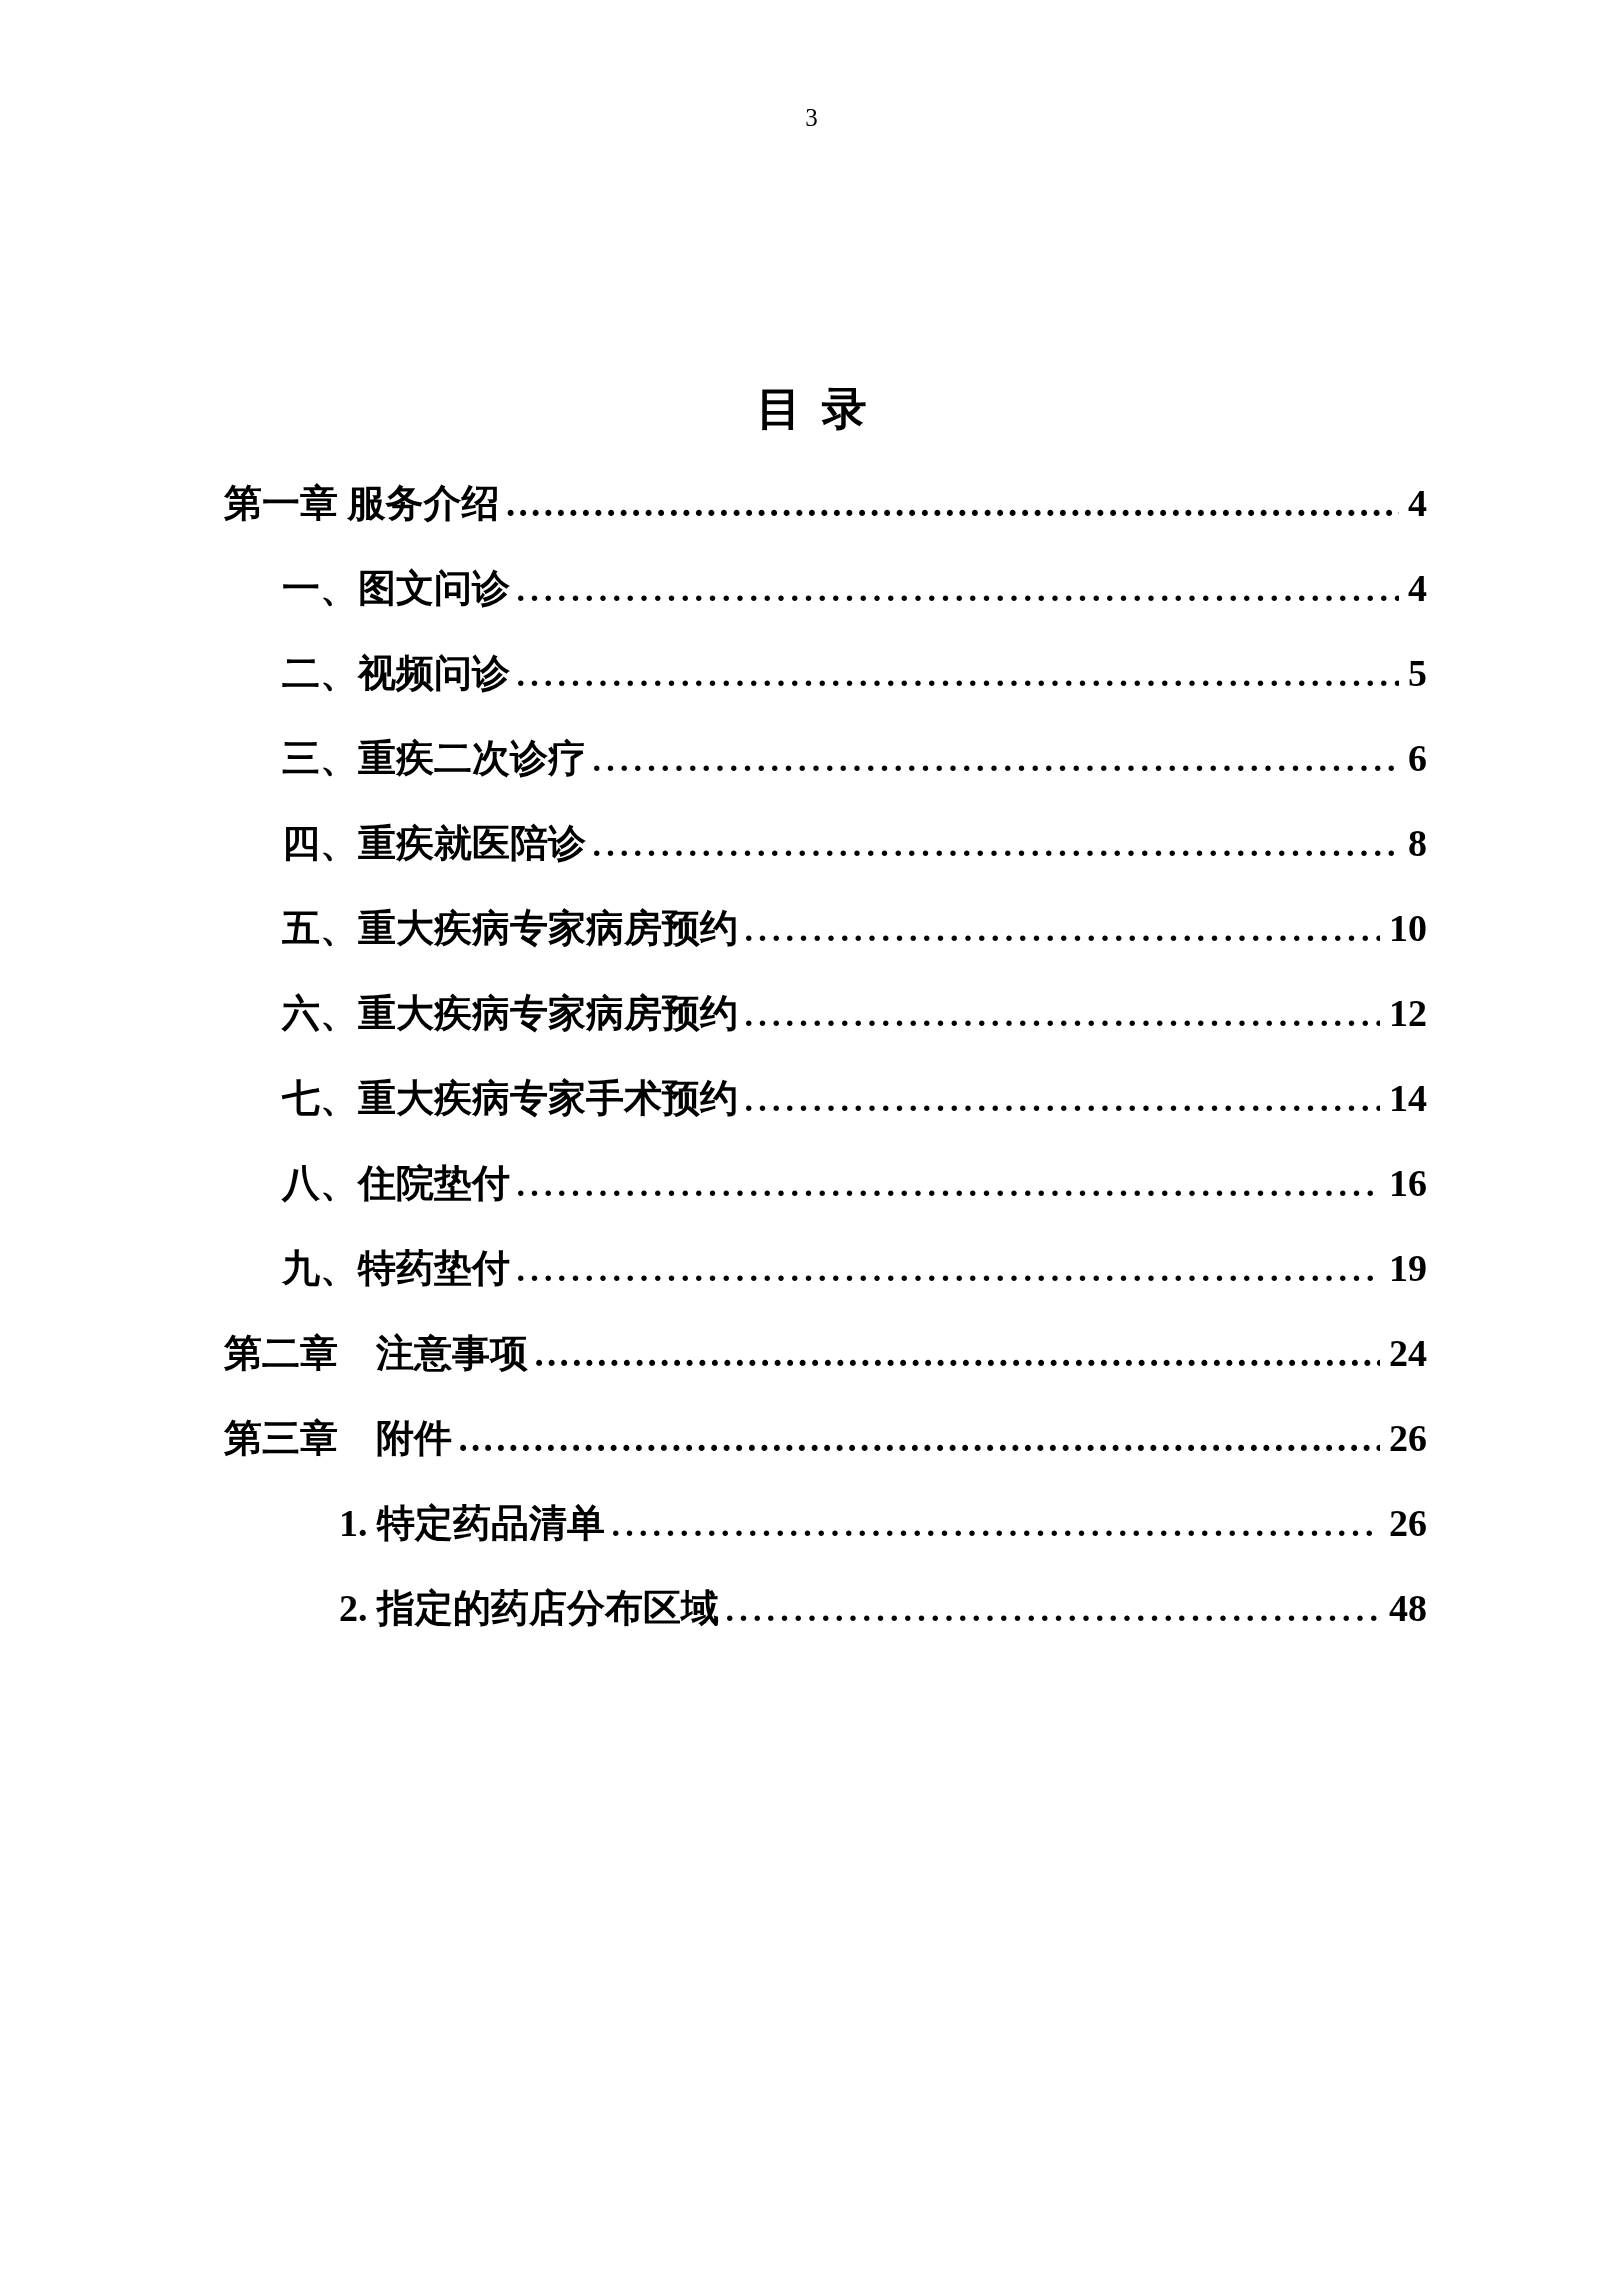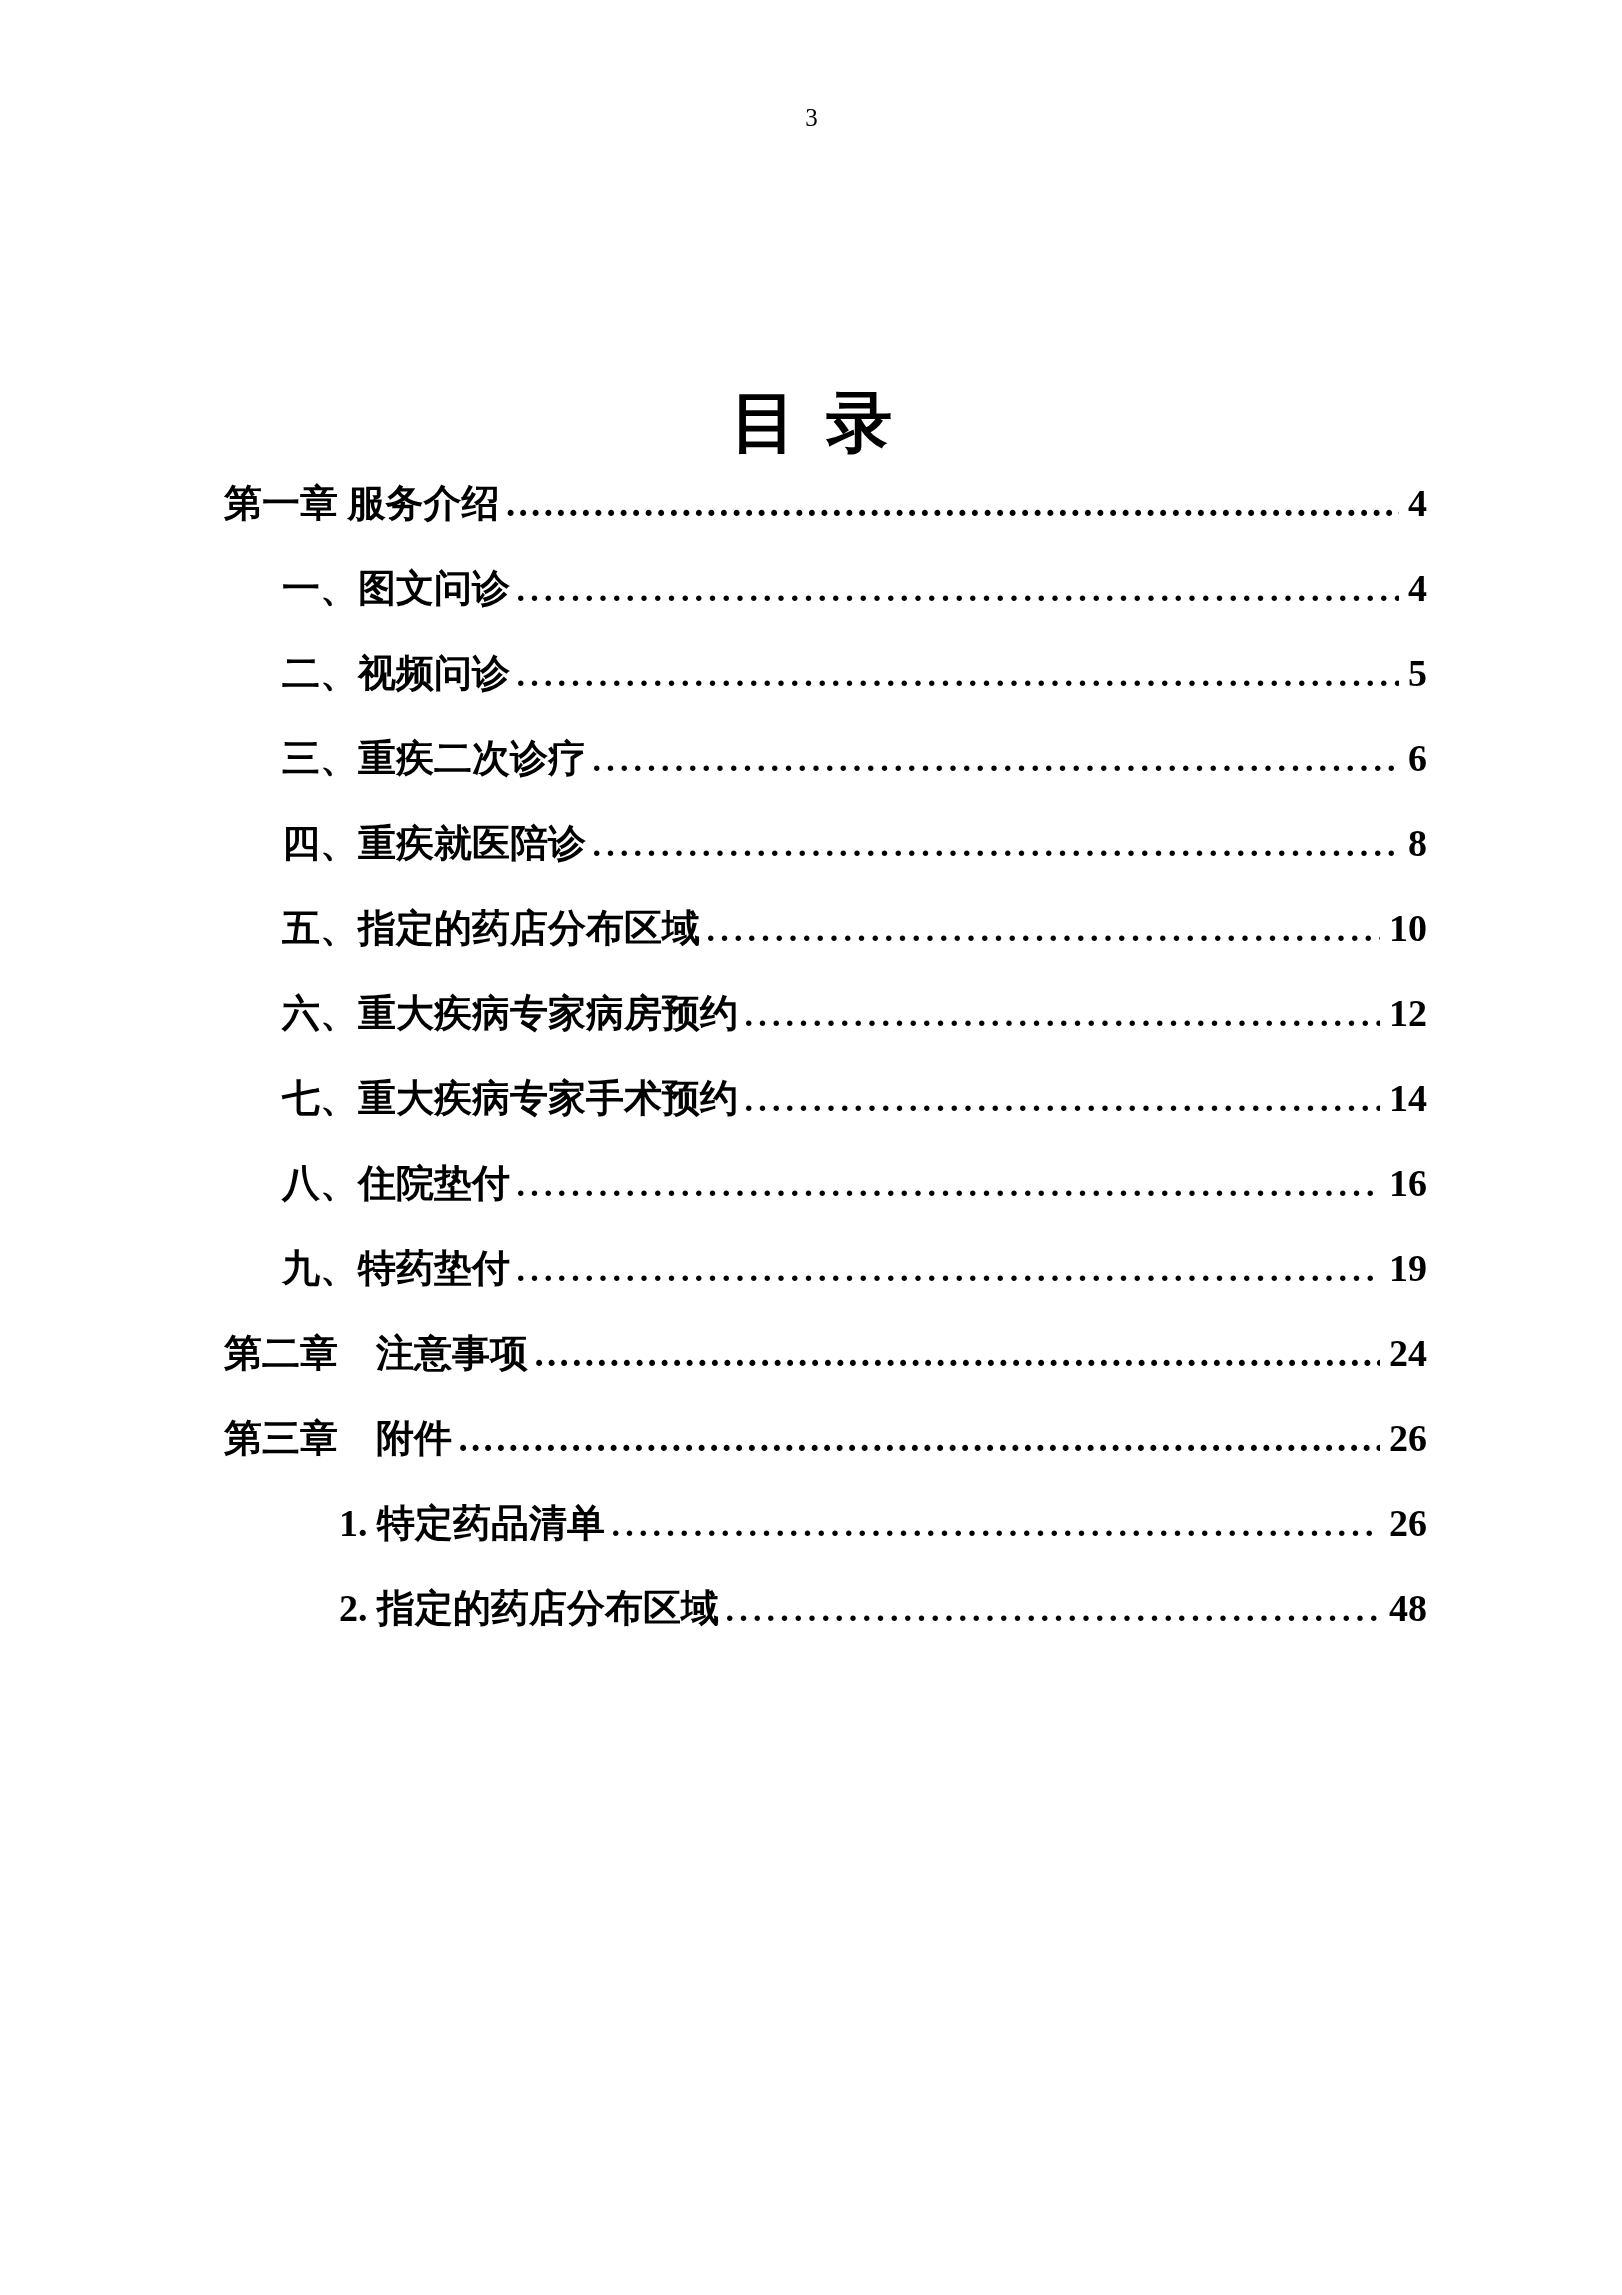--- a/index.html
+++ b/index.html
@@ -23,21 +23,21 @@
     text-align: center;
     font-size: 25px;
     line-height: 1.2;
   }
   .toc-title {
     position: absolute;
     top: 380px;
     left: 0;
     width: 100%;
     text-align: center;
-    font-size: 66px;
+    font-size: 45px;
     font-weight: bold;
     letter-spacing: 0.45em;
     text-indent: 0.45em;
     line-height: 1.3;
   }
   .toc-list {
     position: absolute;
     top: 461px;
     left: 224px;
     right: 196px;
@@ -103,21 +103,21 @@
     <span class="toc-pagenum">6</span>
   </div>
 
   <div class="toc-row item">
     <span class="toc-label">四、重疾就医陪诊</span>
     <span class="dot-leader" aria-hidden="true">............................................................................................................................................................................................................................................................................................................</span>
     <span class="toc-pagenum">8</span>
   </div>
 
   <div class="toc-row item">
-    <span class="toc-label">五、指定的药店分布区域</span>
+    <span class="toc-label">五、重大疾病专家病房预约</span>
     <span class="dot-leader" aria-hidden="true">............................................................................................................................................................................................................................................................................................................</span>
     <span class="toc-pagenum">10</span>
   </div>
 
   <div class="toc-row item">
     <span class="toc-label">六、重大疾病专家病房预约</span>
     <span class="dot-leader" aria-hidden="true">............................................................................................................................................................................................................................................................................................................</span>
     <span class="toc-pagenum">12</span>
   </div>
 

